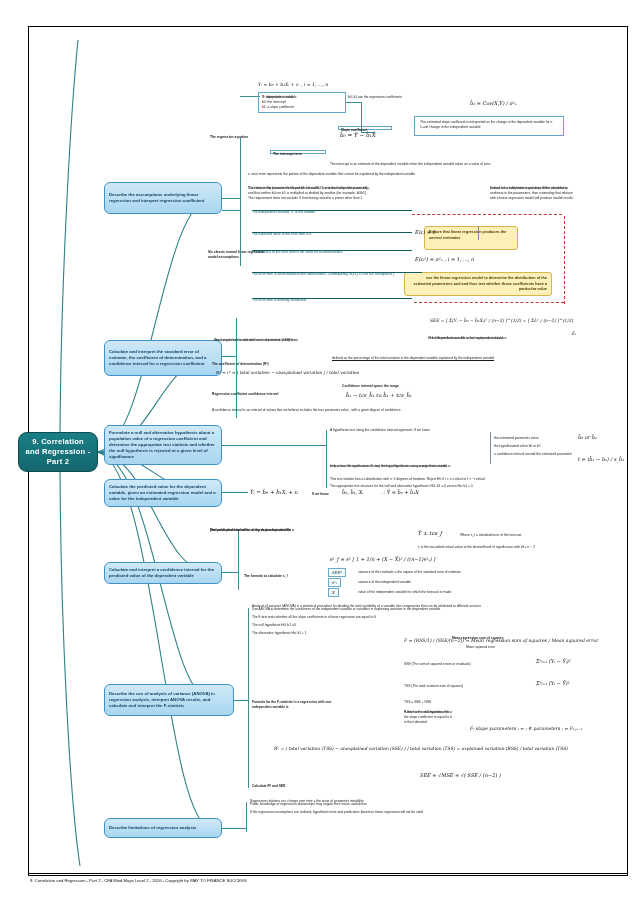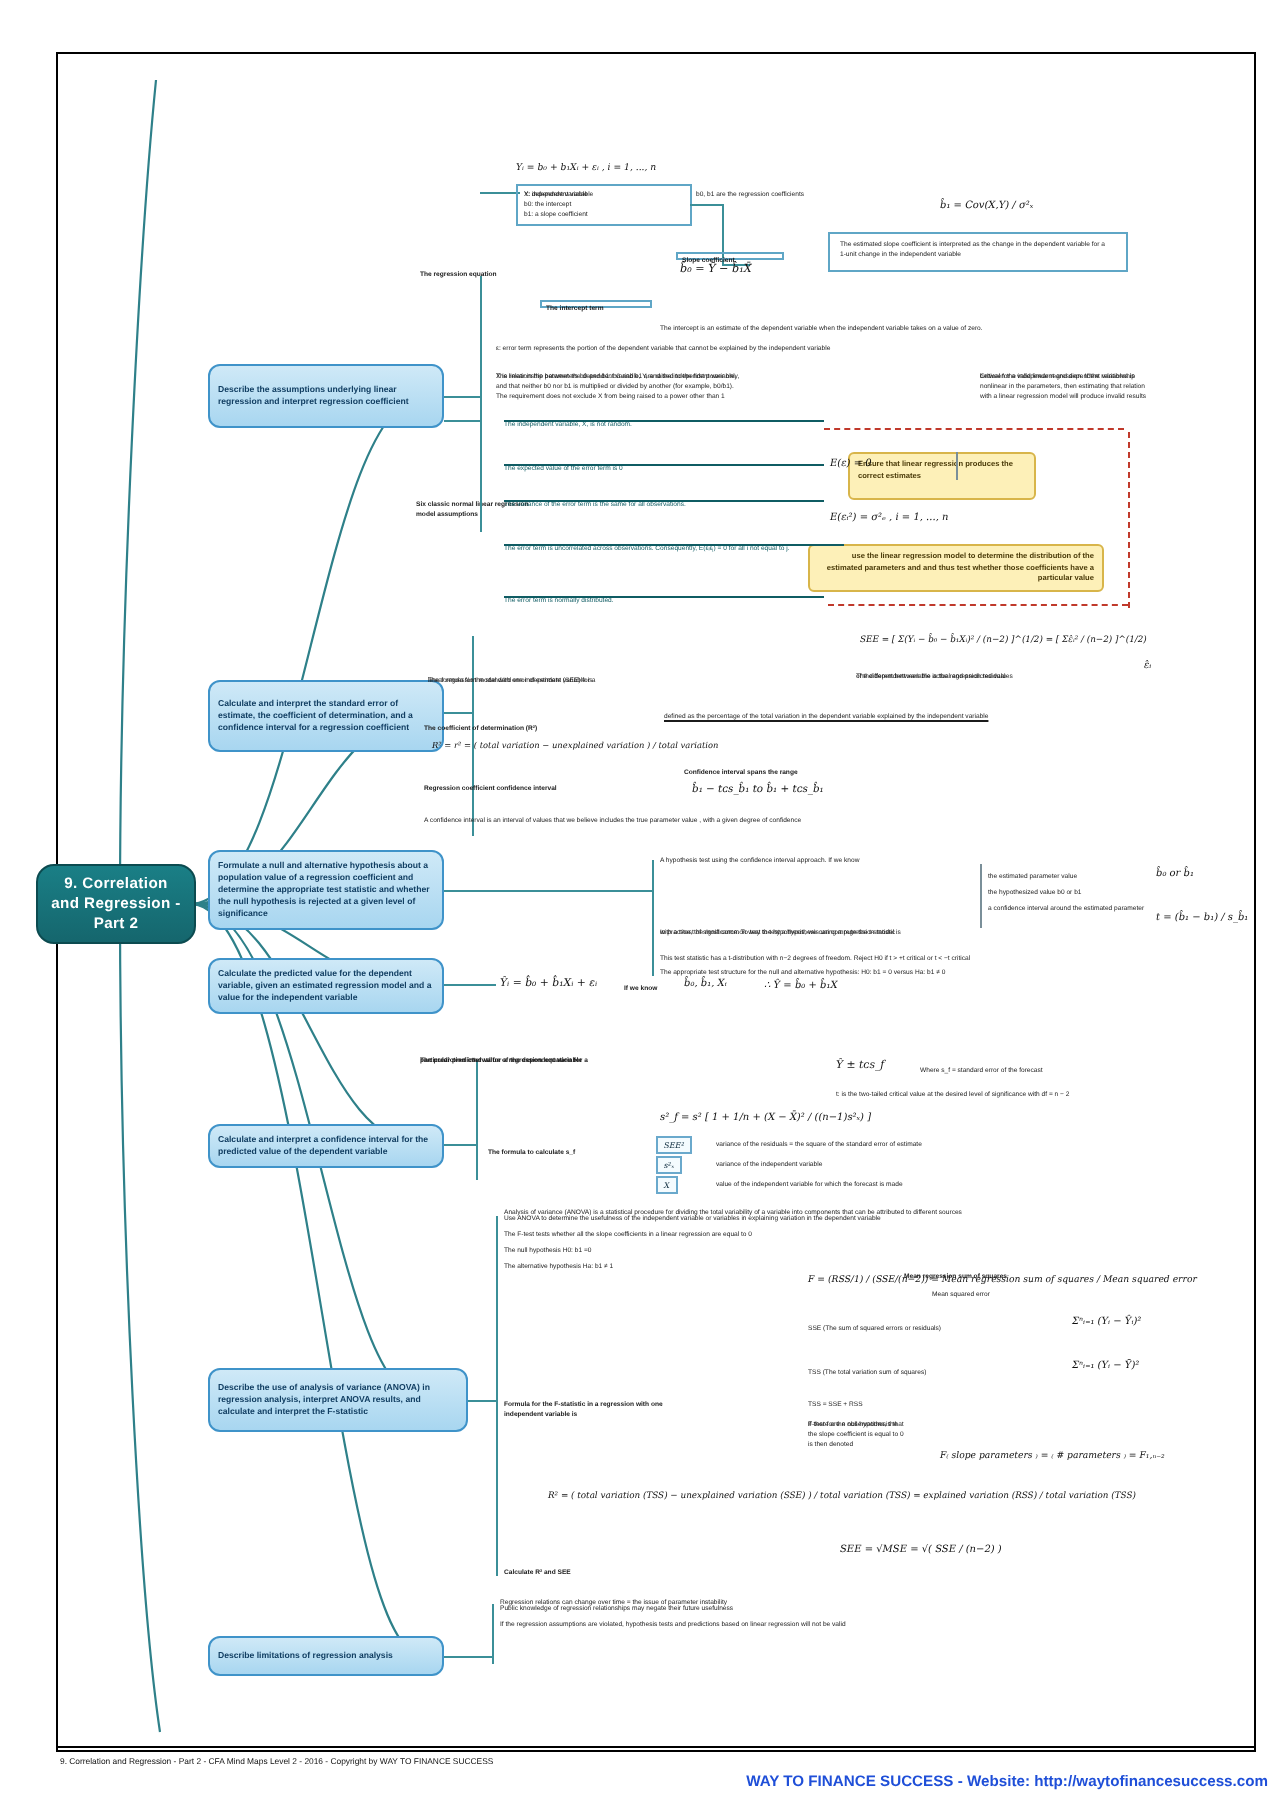--- a/index.html
+++ b/index.html
@@ -267,14 +267,13 @@
   <div class="ln h" style="left:222px;top:828px;width:24px;"></div>
   <div class="ln v" style="left:246px;top:802px;height:30px;"></div>
   <div style="position:absolute;left:250px;top:799px;width:360px;">
     <div class="txt">Regression relations can change over time = the issue of parameter instability</div>
     <div class="txt" style="position:relative;margin-top:3px;">Public knowledge of regression relationships may negate their future usefulness</div>
     <div class="txt" style="position:relative;margin-top:3px;">If the regression assumptions are violated, hypothesis tests and predictions based on linear regression will not be valid</div>
   </div>
 
   <div class="sep"></div>
   <div id="footer-left">9. Correlation and Regression - Part 2 - CFA Mind Maps Level 2 - 2016 - Copyright by WAY TO FINANCE SUCCESS</div>
-  <div id="footer-right">WAY TO FINANCE SUCCESS - Website: http://waytofinancesuccess.com</div>
 </div>
 
 </body></html>

